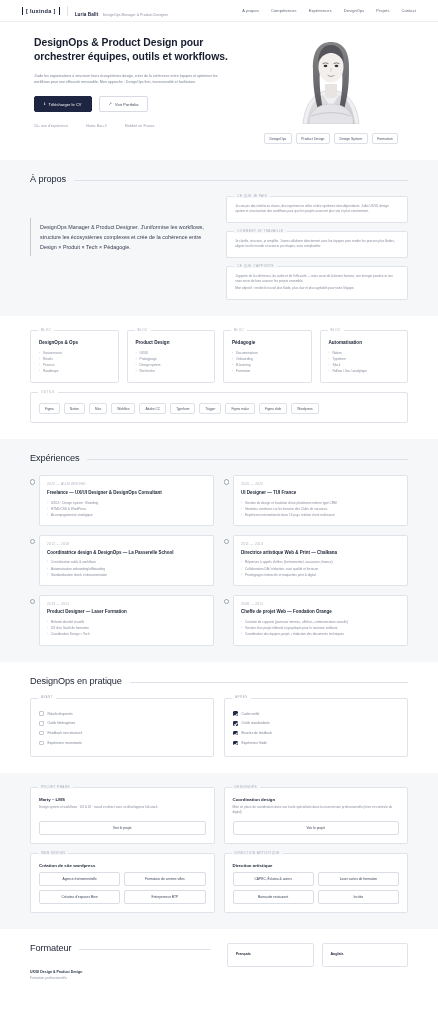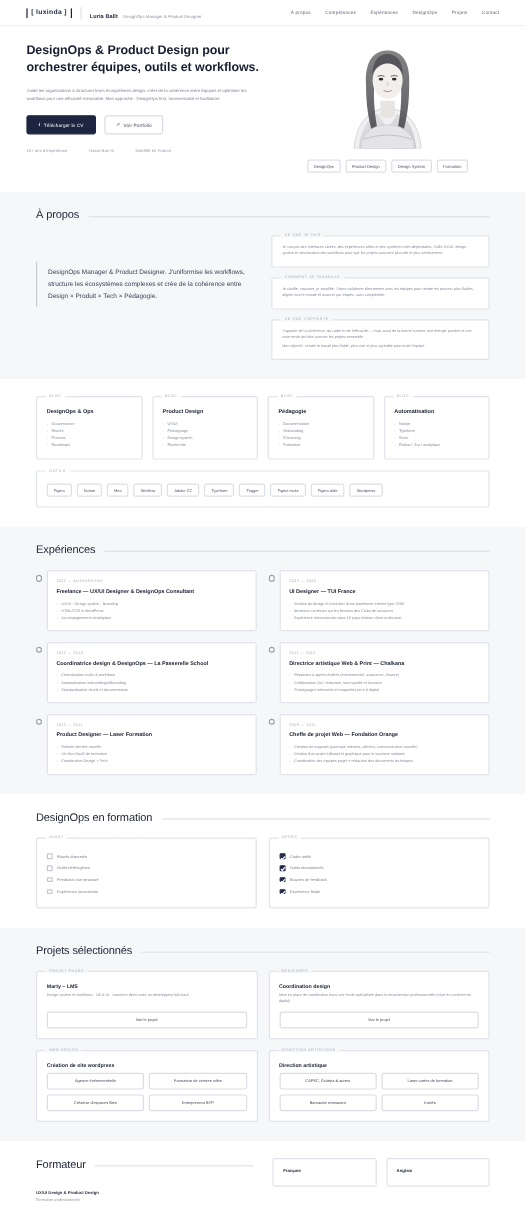--- a/index.html
+++ b/index.html
@@ -30,21 +30,21 @@
     padding: 1px 3px; font-weight: 700; white-space: nowrap;
   }
   .brand-sep { width:1px; height:10px; background:#dfe2e8; }
   .brand-txt { line-height: 1.25; }
   .brand-name { font-size: 4.6px; font-weight: 700; color:#19203a; letter-spacing:.1px;}
   .brand-role { font-size: 3.5px; color:#8d93a3; letter-spacing:.05px; margin-top:.5px;}
   .nav { margin-left: auto; display: flex; gap: 12px; }
   .nav a { font-size: 3.9px; color:#5d6475; text-decoration:none; letter-spacing:.15px; }
 
   
-  .hero { padding: 14px 22px 16px; display:flex; gap:16px; background:#fff; }
+  .hero { padding: 14px 34px 16px; display:flex; gap:16px; background:#fff; }
   .hero-left { flex: 1 1 auto; max-width: 212px; }
   h1.hero-title {
     font-size: 10.4px; line-height: 1.33; font-weight: 700;
     color:#171d2e; letter-spacing:-.05px;
   }
   .hero-sub {
     margin-top: 9px; font-size: 3.6px; line-height: 1.72; color:#7b8293;
     max-width: 200px;
   }
   .hero-actions { margin-top: 11px; display:flex; gap: 7px; }
@@ -431,21 +431,21 @@
             </div>
           </div>
         </div>
       </div>
     </div>
   </section>
 
   <section class="section plain">
     <div class="inner">
       <div class="sec-head">
-        <span class="sec-title">DesignOps en formation</span>
+        <span class="sec-title">DesignOps en pratique</span>
         <span class="sec-rule"></span>
       </div>
       <div class="ops-grid">
         <div class="fset onwhite ops-col">
           <span class="fset-legend">Avant</span>
           <ul class="ops-list">
             <li>
               <span class="cbx"></span>
               <span>Rituels dispersés</span>
             </li>
@@ -483,24 +483,20 @@
               <span>Expérience fluide</span>
             </li>
           </ul>
         </div>
       </div>
     </div>
   </section>
 
   <section class="section alt">
     <div class="inner">
-      <div class="sec-head">
-        <span class="sec-title">Projets sélectionnés</span>
-        <span class="sec-rule"></span>
-      </div>
       <div class="proj-grid">
         <div class="fset ongray proj-card">
           <span class="fset-legend">Projet phare</span>
           <div class="proj-title">Marty – LMS</div>
           <div class="proj-desc">Design system et workflows · UX &amp; UI · travail en direct avec un développeur full-stack</div>
           <a class="proj-btn" href="#">Voir le projet</a>
         </div>
         <div class="fset ongray proj-card">
           <span class="fset-legend">DesignOps</span>
           <div class="proj-title">Coordination design</div>

